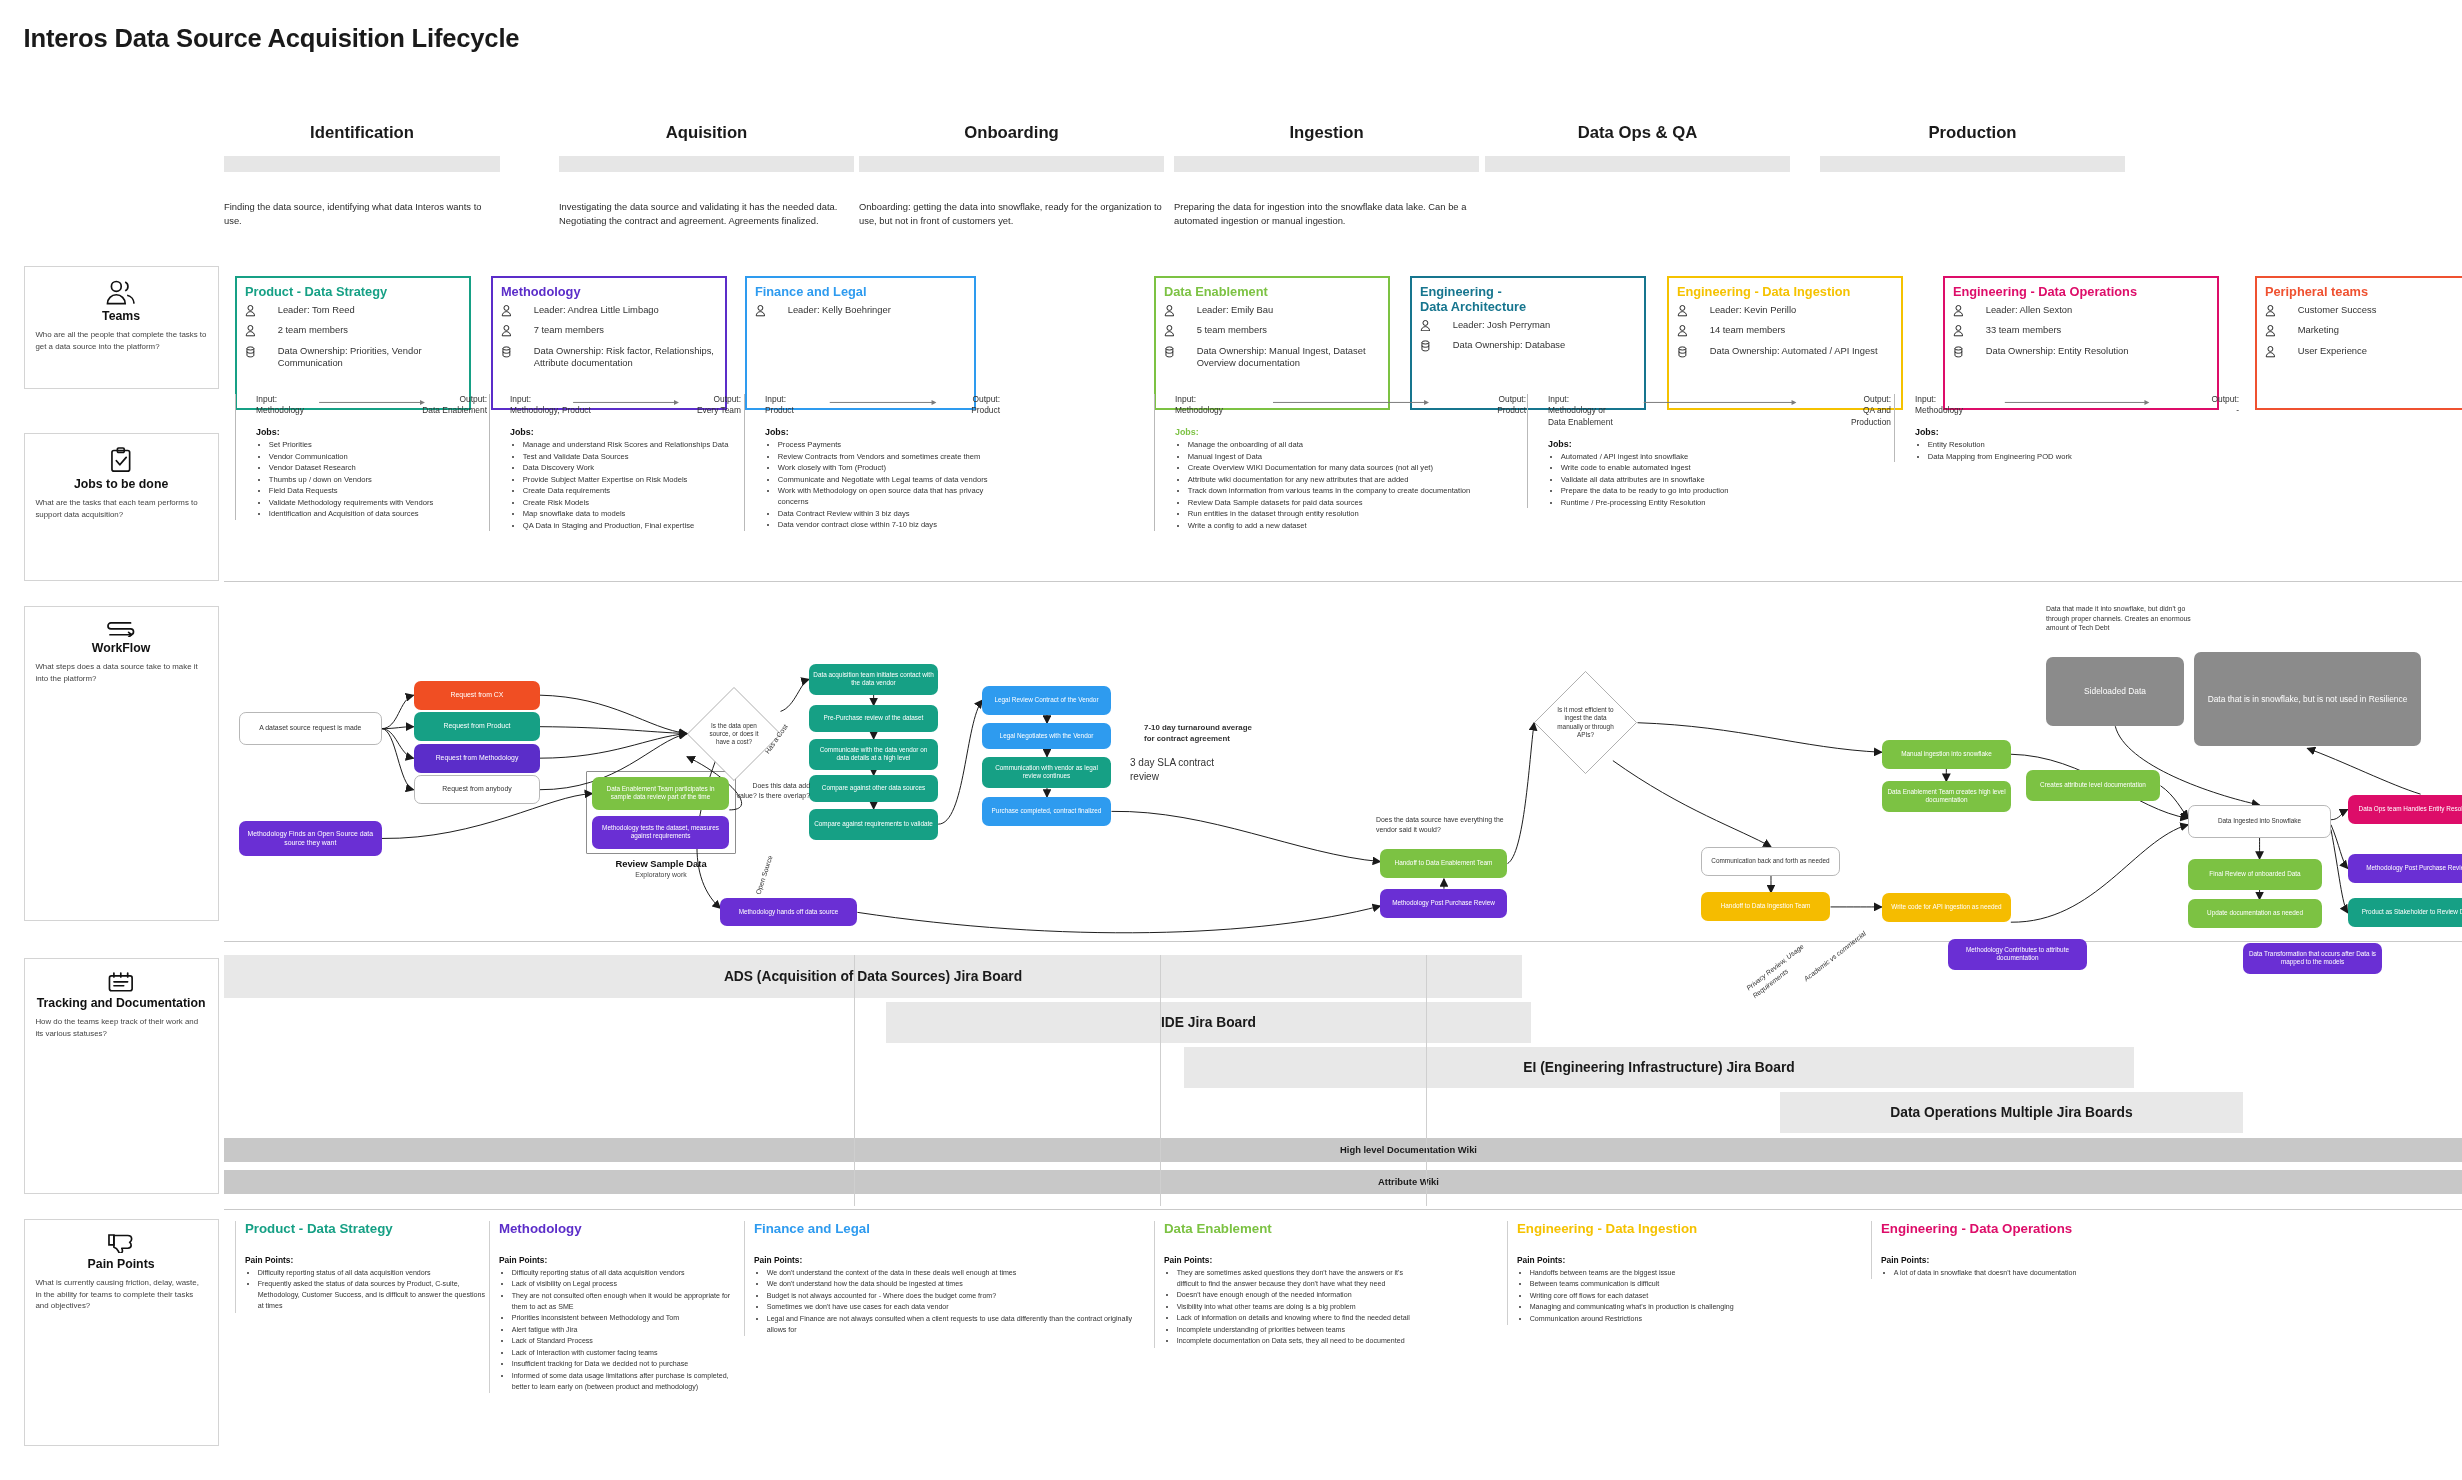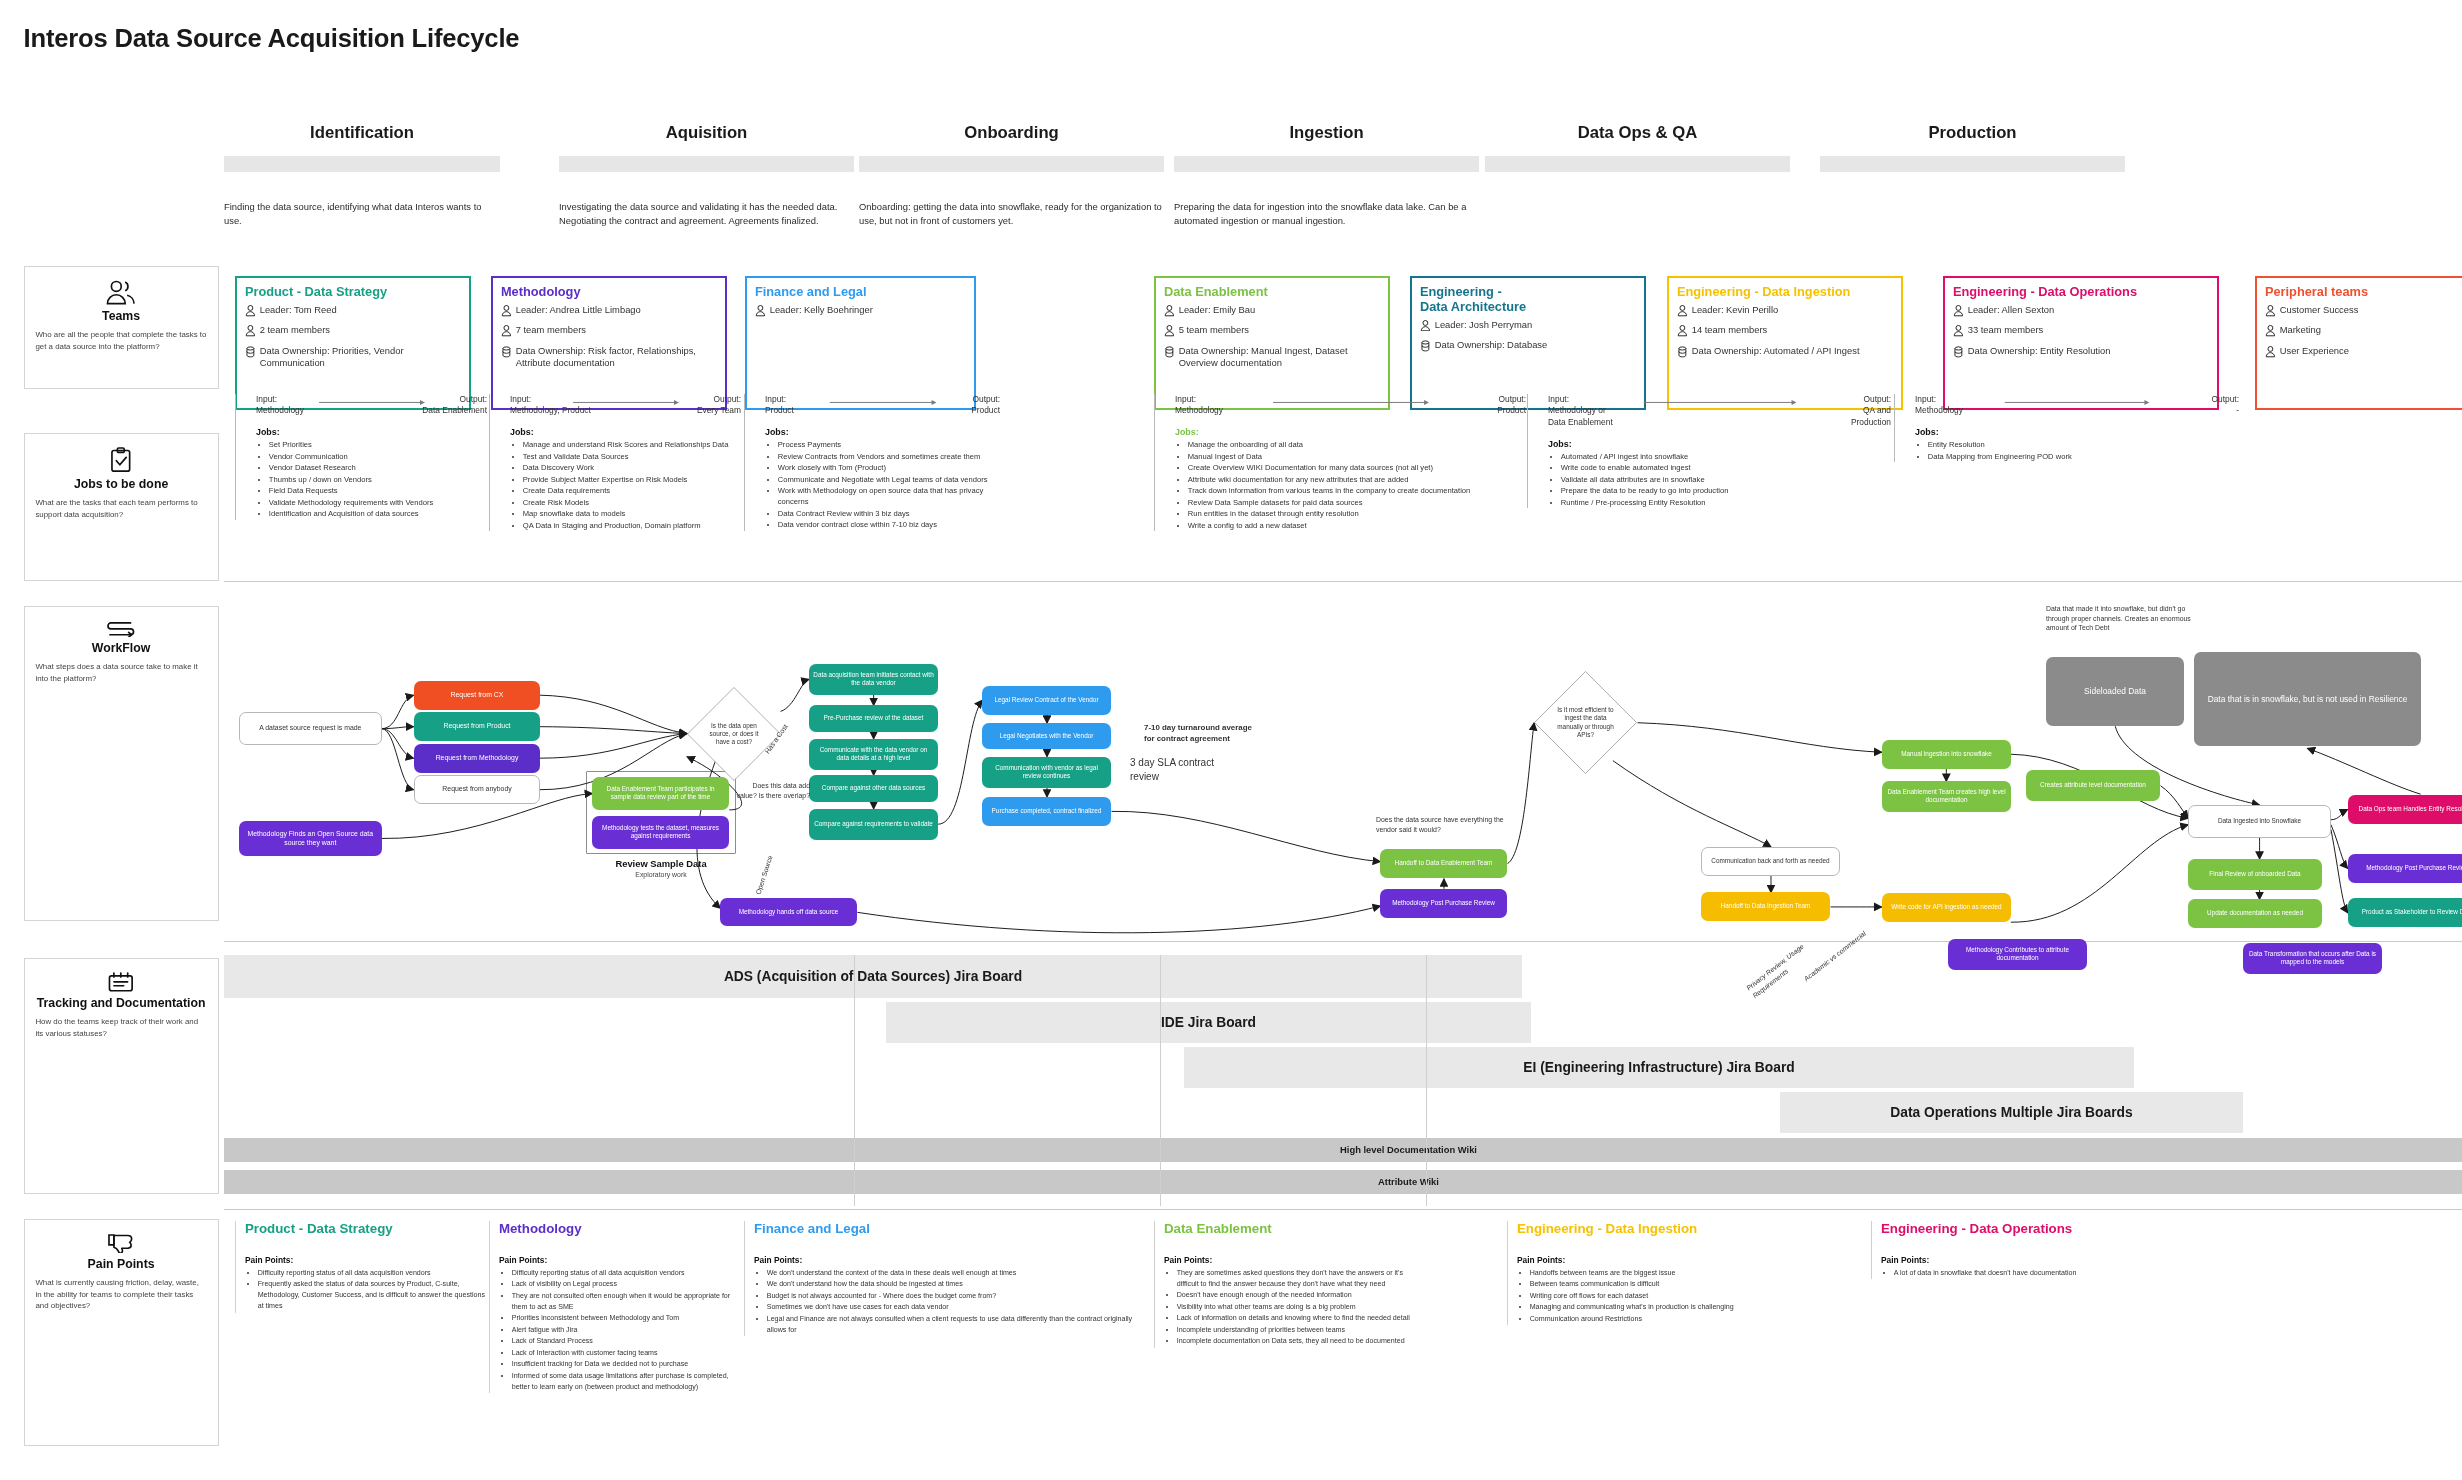--- a/index.html
+++ b/index.html
@@ -23,21 +23,21 @@
   .phase-bar{ margin-top:12.8px; height:16.7px; background:#e6e6e6; }
   .phase-desc{ margin-top:28px; font-size:9.4px; line-height:1.45; color:#2b2b2b; }
 
   
   .rail{ position:absolute; left:23.6px; width:195px; border:0.5px solid #d4d4d4; background:#fff; }
   .rail-icon{ display:flex; justify-content:center; margin-top:12.8px; }
   .rail-title{ text-align:center; font-size:12.3px; font-weight:bold; color:#111; margin-top:3.9px; }
   .rail-desc{ font-size:7.9px; line-height:1.45; color:#444; padding:5.9px 10.8px 0 10.8px; }
   .team-card{ position:absolute; background:#fff; border:2.5px solid #000; }
   .team-card h3{ font-size:12.8px; font-weight:bold; margin:6.9px 0 3px 7.9px; line-height:1.15; }
-  .tc-row{ display:flex; align-items:flex-start; gap:4px; margin:4.4px 0 0 7.9px; font-size:9.4px; color:#333; line-height:1.3;}
+  .tc-row{ display:flex; align-items:flex-start; gap:22px; margin:4.4px 0 0 7.9px; font-size:9.4px; color:#333; line-height:1.3;}
   .tc-row svg{ flex:0 0 auto; margin-top:1px; }
 
   
   .jobs-col{ position:absolute; top:394px; border-left:0.5px solid #b9b9b9; padding-left:20px;}
   .io-row{ position:relative; display:flex; justify-content:space-between; font-size:8.4px; line-height:1.35; color:#333;}
   .io-arrow{ position:absolute; left:50%; transform:translateX(-50%); top:4.9px; }
   .jobs-label{ font-size:8.9px; font-weight:bold; margin-top:10.8px; }
   .jobs-list{ margin:2px 0 0 12.8px; }
   .jobs-list li{ font-size:7.6px; line-height:1.45; color:#333; margin-bottom:0.5px;}
 
@@ -389,21 +389,21 @@
       </div>
       <div class="jobs-label" style="color: rgb(17, 17, 17);">Jobs:</div>
       <ul class="jobs-list">
         <li>Manage and understand Risk Scores and Relationships Data</li>
         <li>Test and Validate Data Sources</li>
         <li>Data Discovery Work</li>
         <li>Provide Subject Matter Expertise on Risk Models</li>
         <li>Create Data requirements</li>
         <li>Create Risk Models</li>
         <li>Map snowflake data to models</li>
-        <li>QA Data in Staging and Production, Domain platform</li>
+        <li>QA Data in Staging and Production, Final expertise</li>
       </ul>
     </div>
     <div class="jobs-col" style="left: 744px; width: 256px;">
       <div class="io-row">
         <div>
           <div>Input:</div>
           <div style="white-space:pre-line">Product</div>
         </div>
         <svg class="io-arrow" width="107" height="6.9" viewBox="0 0 218 14">
           <line x1="0" y1="7" x2="209" y2="7" stroke="#7a7a7a" stroke-width="2"></line>

